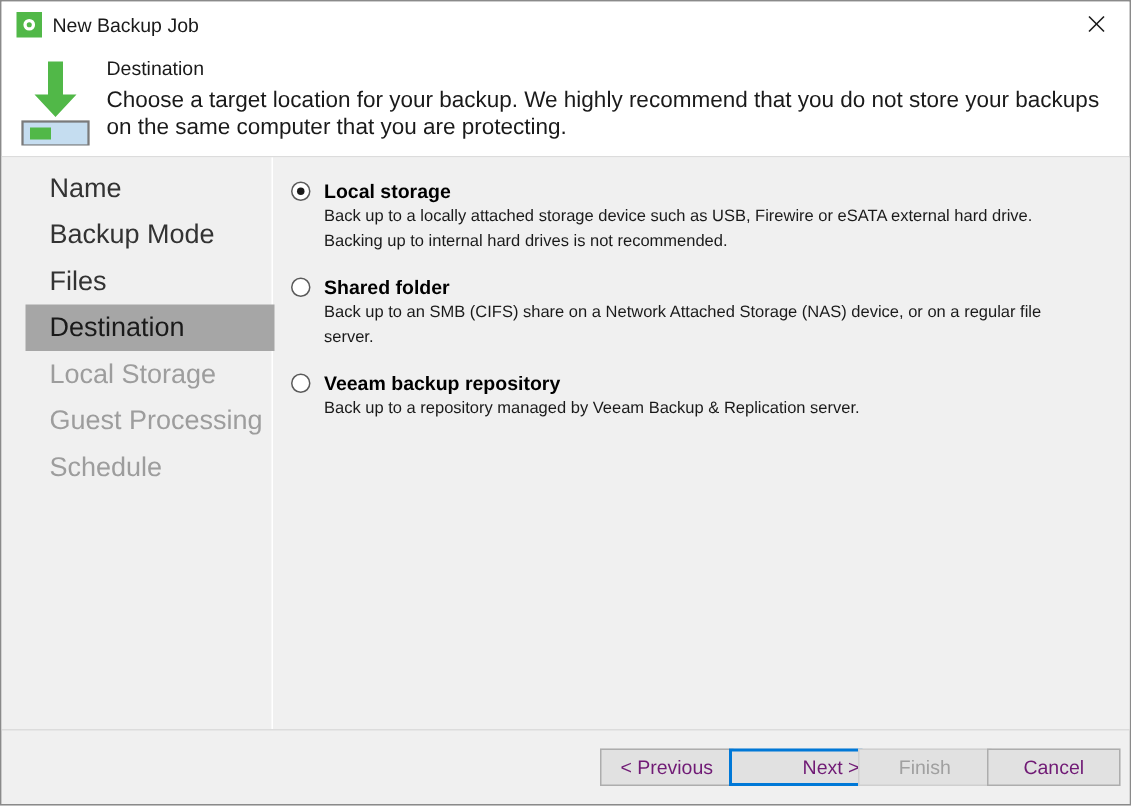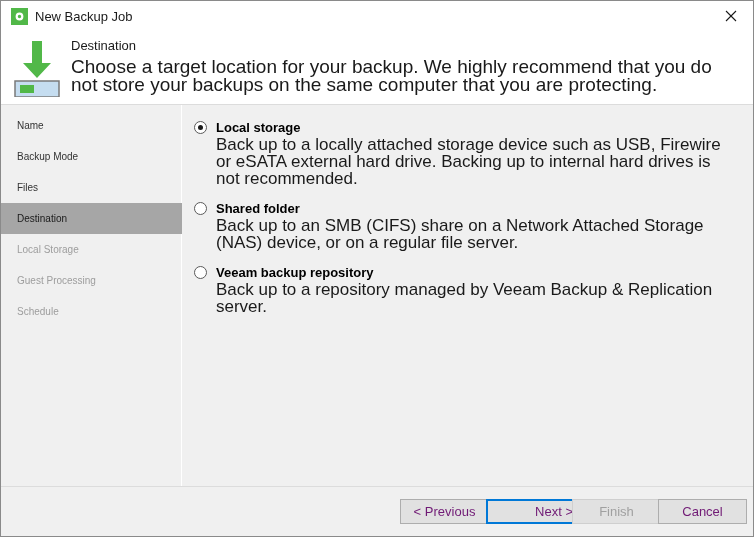--- a/index.html
+++ b/index.html
@@ -77,21 +77,21 @@
     position: absolute;
     left: 70px; top: 6px;
     font-size: 13px;
     color: #1a1a1a;
     line-height: 16px;
   }
   #header-desc {
     position: absolute;
     left: 70px; top: 26px;
     width: 668px;
-    font-size: 19px;
+    font-size: 15px;
     color: #1a1a1a;
     line-height: 18px;
   }
 
   
   #body-area {
     position: absolute;
     left: 0; top: 104px;
     width: 754px;
     height: 381px;
@@ -105,25 +105,26 @@
     height: 100%;
     background: #f0f0f0;
     border-right: 1px solid #ffffff;
     box-sizing: border-box;
   }
   .nav-item {
     position: relative;
     height: 31px;
     line-height: 31px;
     padding-left: 16px;
-    font-size: 10px;
+    font-size: 18px;
     color: #333333;
     white-space: nowrap;
     cursor: default;
     box-sizing: border-box;
+    margin-left: 16px;
   }
   .nav-item.dim { color: #9d9d9d; }
   .nav-item.selected {
     background: #a6a6a6;
     color: #1a1a1a;
     width: 181px;
   }
   #nav-list { position: absolute; left: 0; top: 5px; width: 181px; }
 
   #content {
@@ -157,21 +158,21 @@
   .option-label {
     margin-left: 22px;
     font-size: 13px;
     font-weight: bold;
     color: #000000;
     line-height: 17px;
     cursor: default;
   }
   .option-desc {
     margin-left: 22px;
-    font-size: 17px;
+    font-size: 11px;
     color: #1a1a1a;
     line-height: 17px;
     max-width: 510px;
   }
 
   
   #footer {
     position: absolute;
     left: 0; top: 485px;
     width: 754px;

